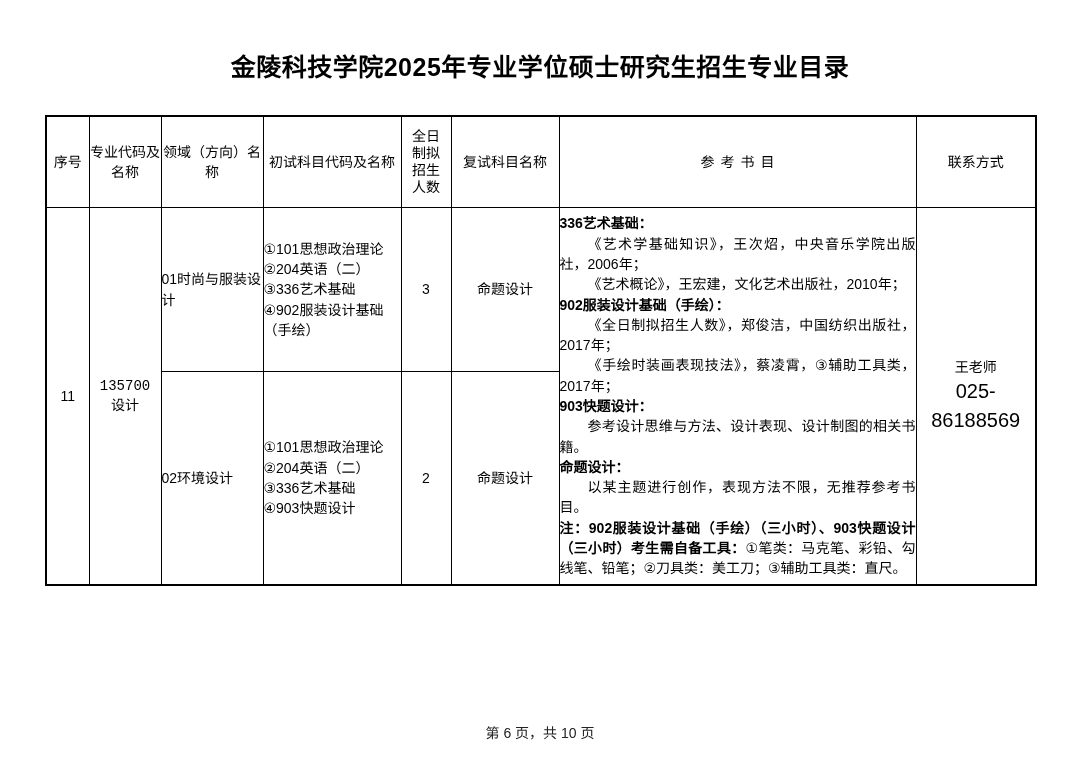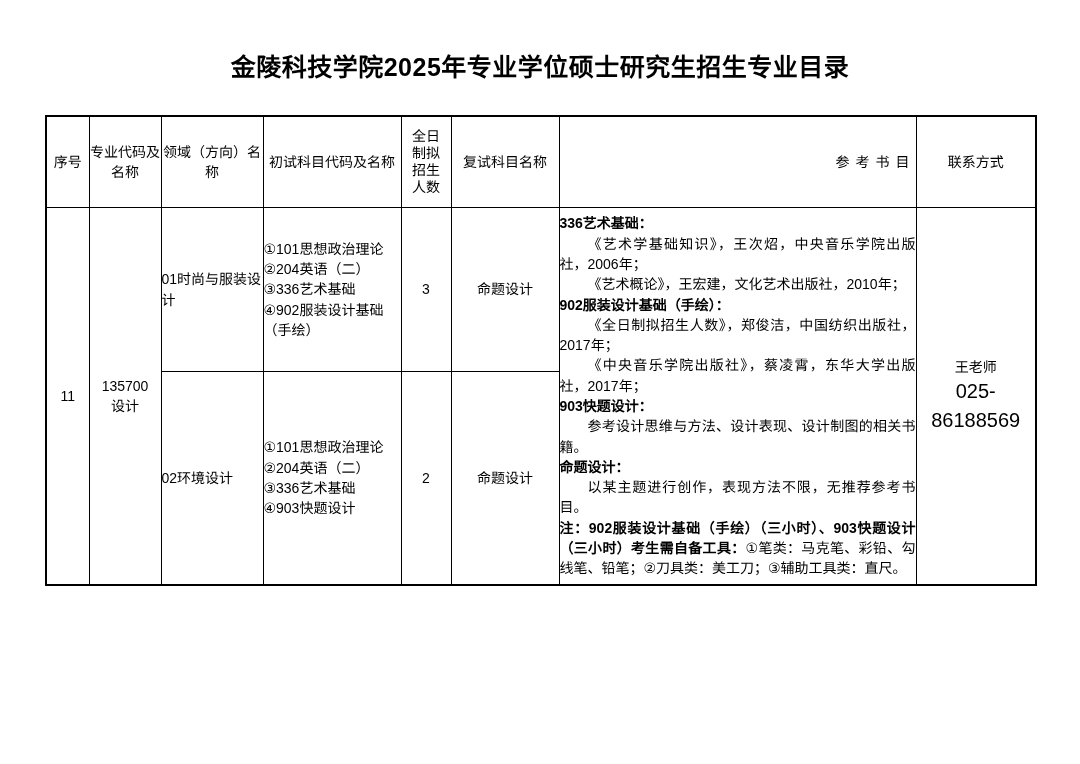--- a/index.html
+++ b/index.html
@@ -66,21 +66,20 @@
     text-align: center;
     height: 86px;
     font-size: 15px;
     font-weight: bold;
     line-height: 1.35;
     padding: 2px 1px;
   }
   .hdr td.wide-space {
     letter-spacing: 6px;
     text-indent: 6px;
-    text-align: right;
   }
   .hdr td.tight {
     font-size: 14px;
     letter-spacing: 0;
     line-height: 1.22;
     padding: 2px 4px;
   }
 
   
   col.c-no      { width: 43px; }
@@ -104,21 +103,21 @@
     line-height: 1.42;
   }
   td.cell-books {
     text-align: left;
     vertical-align: top;
     padding: 9px 6px 6px 5px;
     font-size: 13.6px;
     line-height: 1.52;
     margin-left: 36px;
   }
-  .major-code .line { display: block; }
+  .major-code .line { display: block; font-family: Liberation Mono, monospace; }
 
   .books p {
     margin: 0;
     padding: 0;
     text-align: justify;
   }
   .books .sec-title { font-weight: bold; }
   .books .indent { text-indent: 2em; }
   .books .note b { font-weight: bold; }
 
@@ -187,21 +186,21 @@
           <td class="cell-center">3</td>
 
           <td class="cell-center">命题设计</td>
 
           <td class="cell-books books" rowspan="2">
             <p class="sec-title">336艺术基础：</p>
             <p class="indent">《艺术学基础知识》，王次炤，中央音乐学院出版社，2006年；</p>
             <p class="indent">《艺术概论》，王宏建，文化艺术出版社，2010年；</p>
             <p class="sec-title">902服装设计基础（手绘）：</p>
             <p class="indent">《全日制拟招生人数》，郑俊洁，中国纺织出版社，2017年；</p>
-            <p class="indent">《中央音乐学院出版社》，蔡凌霄，东华大学出版社，2017年；</p>
+            <p class="indent">《手绘时装画表现技法》，蔡凌霄，③辅助工具类，2017年；</p>
             <p class="sec-title">903快题设计：</p>
             <p class="indent">参考设计思维与方法、设计表现、设计制图的相关书籍。</p>
             <p class="sec-title">命题设计：</p>
             <p class="indent">以某主题进行创作，表现方法不限，无推荐参考书目。</p>
             <p class="note"><b>注：902服装设计基础（手绘）（三小时）、903快题设计（三小时）考生需自备工具：</b><span>①笔类：马克笔、彩铅、勾线笔、铅笔；②刀具类：美工刀；③辅助工具类：直尺。</span></p>
           </td>
 
           <td class="cell-center contact" rowspan="2">
             <span class="line">王老师</span>
             <span class="line phone">025-86188569</span>
@@ -219,14 +218,15 @@
           </td>
 
           <td class="cell-center">2</td>
 
           <td class="cell-center">命题设计</td>
         </tr>
       </tbody>
     </table>
   </div>
 
+  <div class="footer">第 6 页，共 10 页</div>
 
 </div>
 
 </body></html>

